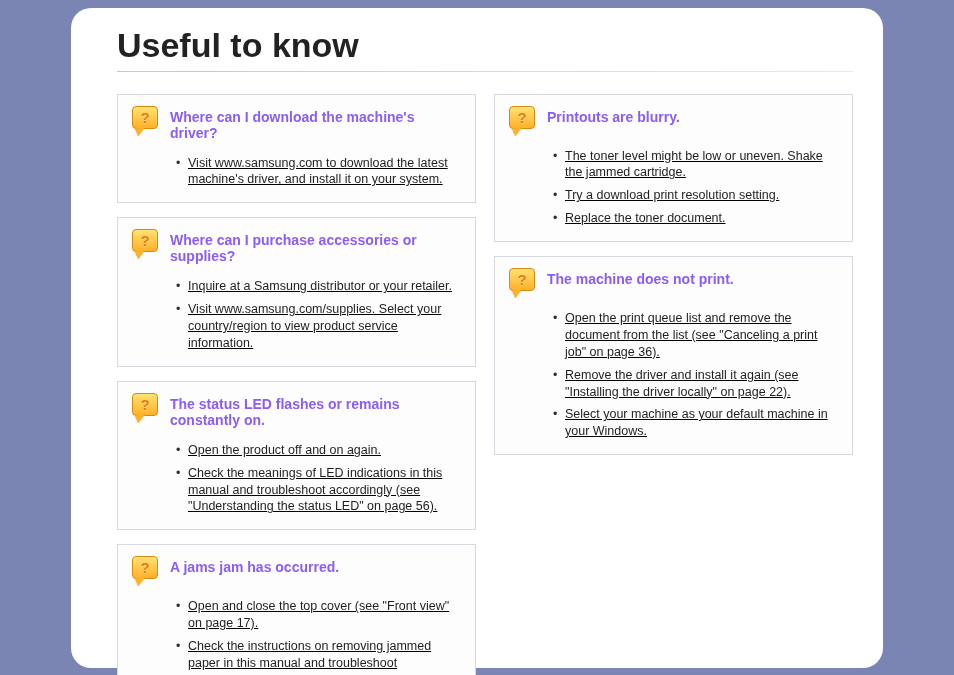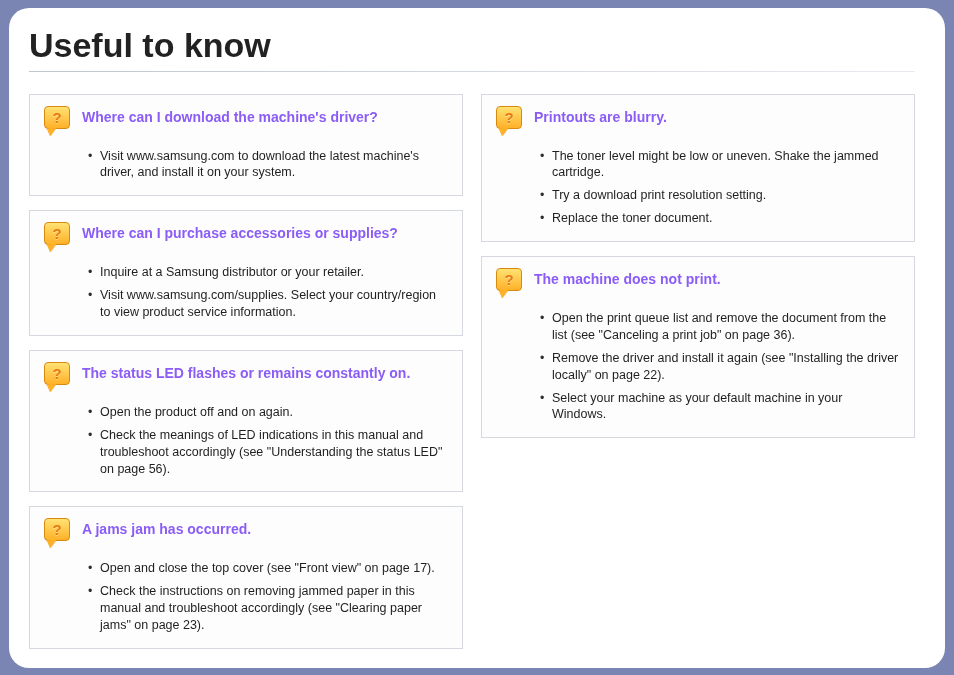--- a/index.html
+++ b/index.html
@@ -6,25 +6,25 @@
     body {
       width: 954px;
       height: 675px;
       background: #7a85b3;
       font-family: "Segoe UI", Arial, sans-serif;
       display: flex;
       align-items: center;
       justify-content: center;
     }
     .page {
-      width: 936px;
+      width: 812px;
       height: 660px;
       background: #fff;
       border-radius: 20px;
-      padding: 18px 30px 20px 20px;
+      padding: 18px 30px 20px 46px;
       position: relative;
     }
     .page-title {
       font-size: 34px;
       font-weight: 700;
       color: #222;
       margin-bottom: 6px;
     }
     .title-rule {
       height: 1px;
@@ -87,20 +87,21 @@
     }
     .card-title {
       font-size: 14px;
       font-weight: 700;
       color: #8b5cf6;
       padding-top: 3px;
     }
     .card ul {
       list-style: none;
       padding-left: 44px;
+      text-decoration: underline;
     }
     .card li {
       position: relative;
       font-size: 12.5px;
       color: #1f1f1f;
       line-height: 1.35;
       margin-bottom: 6px;
       padding-left: 12px;
     }
     .card li:last-child { margin-bottom: 0; }

